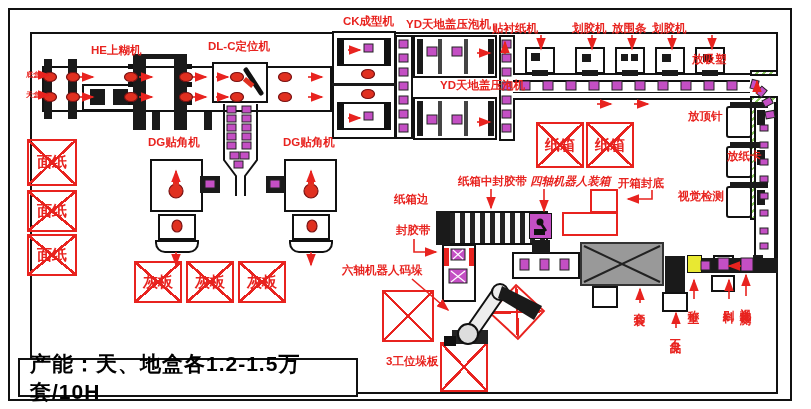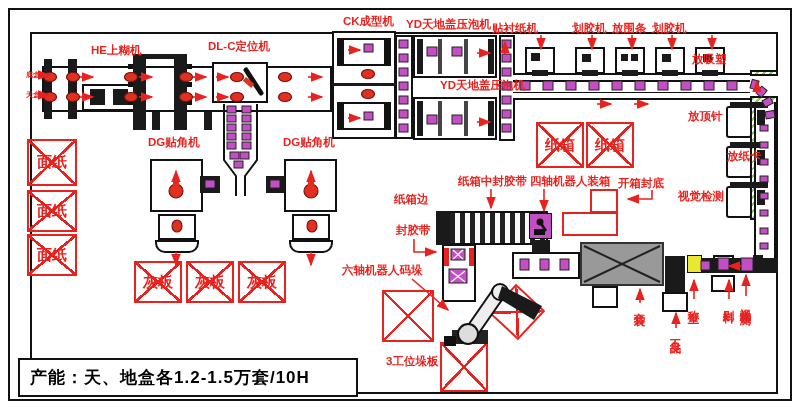--- a/index.html
+++ b/index.html
@@ -17,21 +17,21 @@
       linear-gradient(to bottom right, transparent calc(50% - 1.3px), #e8231f calc(50% - 1.3px), #e8231f calc(50% + 1.3px), transparent calc(50% + 1.3px));}
   .xbox span{position:absolute;inset:0;display:flex;align-items:center;justify-content:center;
     color:#e8231f;font-size:15px;font-weight:600;z-index:2;}
   #ov{position:absolute;left:0;top:0;z-index:6;pointer-events:none;}
   .fl{stroke:#e8231f;stroke-width:1.6;fill:none;marker-end:url(#ar);}
   .pk{fill:#c44fc4;stroke:#222;stroke-width:1;}
   .ovr{fill:#e03020;stroke:#7a1212;stroke-width:1.2;}
   .rl{stroke:#111;stroke-width:2;fill:none;}
   .capbox{position:absolute;left:18px;top:358px;width:340px;height:39px;background:#fff;border:2px solid #111;
     z-index:12;display:flex;align-items:center;padding-left:10px;box-sizing:border-box;}
-  .capbox div{font-size:17px;font-weight:700;color:#000;letter-spacing:1px;}
+  .capbox div{font-size:21px;font-weight:700;color:#000;letter-spacing:1px;}
   .hatch{position:absolute;box-sizing:border-box;border:2px solid #111;z-index:2;
     background:repeating-linear-gradient(135deg,#fff 0 3px,#8cc962 3px 5px);}
   .lines2:before{content:"";position:absolute;left:0;right:0;top:5px;height:1.5px;background:#111;}
   .lines2:after{content:"";position:absolute;left:0;right:0;bottom:5px;height:1.5px;background:#111;}
   .stripe{background:repeating-linear-gradient(90deg,#222 0 5px,#fafafa 5px 10px);}
 </style>
 </head>
 <body>
 
 <div id="stage">
@@ -357,21 +357,21 @@
   <div class="lbl" style="left:692px;top:23px;margin-top:31px;">放吸塑</div>
   <div class="lbl" style="left:688px;top:111px;">放顶针</div>
   <div class="lbl" style="left:689px;top:151px;margin-left:38px;">放纸卡</div>
   <div class="lbl" style="left:678px;top:191px;">视觉检测</div>
   <div class="lbl vlbl" style="left:633px;top:304px;">套袋</div>
   <div class="lbl vlbl" style="left:669px;top:329px;">不良品</div>
   <div class="lbl vlbl" style="left:687px;top:301px;">称重</div>
   <div class="lbl vlbl" style="left:722px;top:301px;">剔料</div>
   <div class="lbl vlbl" style="left:739px;top:299px;">视觉检测</div>
   <div class="lbl" style="left:458px;top:176px;">纸箱中封胶带</div>
-  <div class="lbl" style="left:530px;top:176px;">四轴机器人装箱</div>
+  <div class="lbl" style="left:530px;top:176px;font-style:italic;">四轴机器人装箱</div>
   <div class="lbl" style="left:618px;top:178px;">开箱封底</div>
   <div class="lbl" style="left:394px;top:194px;">纸箱边</div>
   <div class="lbl" style="left:396px;top:225px;">封胶带</div>
   <div class="lbl" style="left:342px;top:265px;">六轴机器人码垛</div>
   <div class="lbl" style="left:386px;top:356px;">3工位垛板</div>
   <div class="lbl tiny" style="left:26px;top:71px;">底盒</div>
   <div class="lbl tiny" style="left:26px;top:91px;">天盒</div>
 
   <div class="capbox">
     <div>产能：天、地盒各1.2-1.5万套/10H</div>

